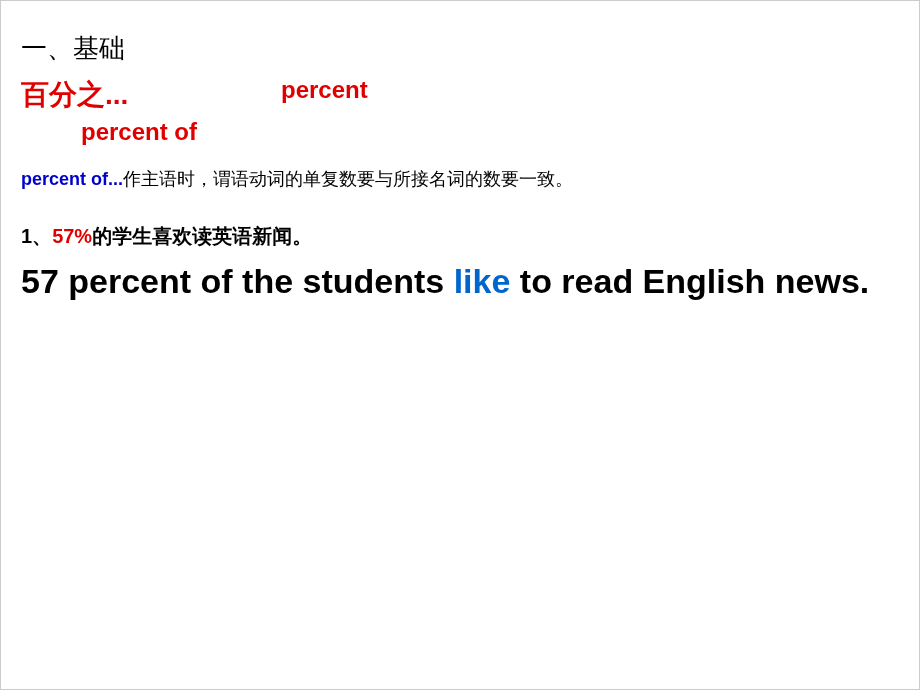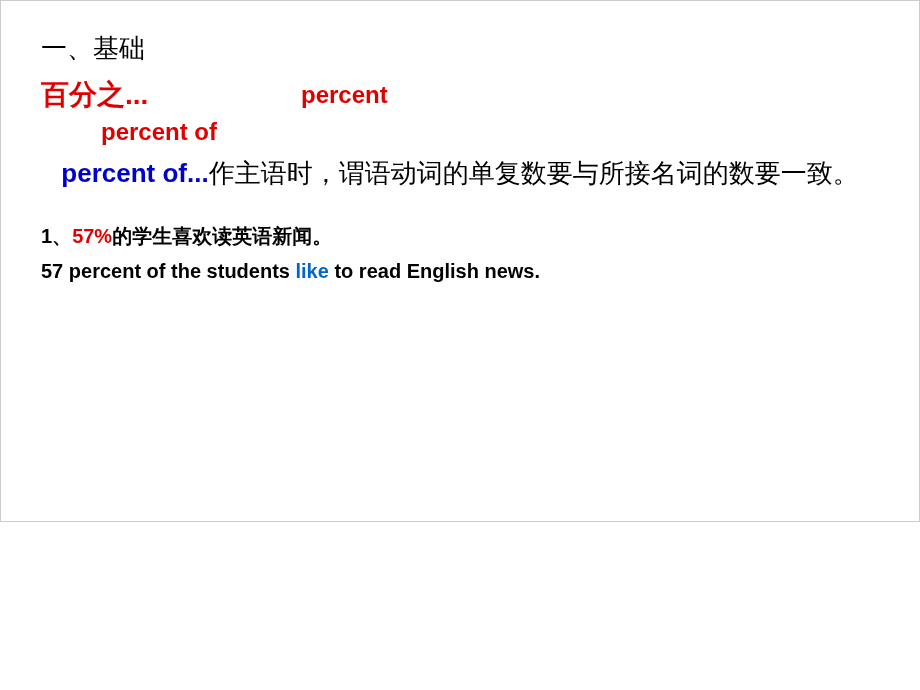--- a/index.html
+++ b/index.html
@@ -11,61 +11,60 @@
     body {
       width: 920px;
       height: 690px;
       background: #fff;
       font-family: "SimSun", "STSong", "Microsoft YaHei", sans-serif;
       overflow: hidden;
     }
 
     .page-container {
       width: 920px;
-      height: 522px;
+      height: 690px;
       background: #fff;
       border: 1px solid #ccc;
-      padding: 30px 40px;
+      padding: 30px 20px;
     }
 
     .section-title {
       font-size: 26px;
       color: #000;
       margin-bottom: 10px;
       font-weight: normal;
     }
 
     .vocab-row {
       display: flex;
-      align-items: center;
+      align-items: flex-start;
       margin-bottom: 4px;
     }
 
     .chinese-term {
       font-size: 28px;
       color: #e00000;
       font-weight: bold;
       min-width: 200px;
     }
 
     .english-term {
       font-size: 24px;
       color: #e00000;
       font-weight: bold;
       margin-left: 60px;
     }
 
     .grammar-note {
-      font-size: 26px;
+      font-size: 18px;
       color: #0000cc;
       font-weight: bold;
       line-height: 1.5;
-      margin-top: 8px;
+      margin-top: 20px;
       margin-bottom: 30px;
-      text-align: center;
     }
 
     .grammar-note .blue-bold {
       color: #0000cc;
       font-weight: bold;
     }
 
     .grammar-note .black-text {
       color: #000;
       font-weight: normal;
@@ -76,21 +75,21 @@
     }
 
     .example-chinese {
       font-size: 20px;
       color: #000;
       font-weight: bold;
       margin-bottom: 6px;
     }
 
     .example-english {
-      font-size: 20px;
+      font-size: 34px;
       color: #000;
       font-weight: bold;
       line-height: 1.5;
     }
 
     .highlight-blue {
       color: #0066cc;
       font-weight: bold;
     }
 

